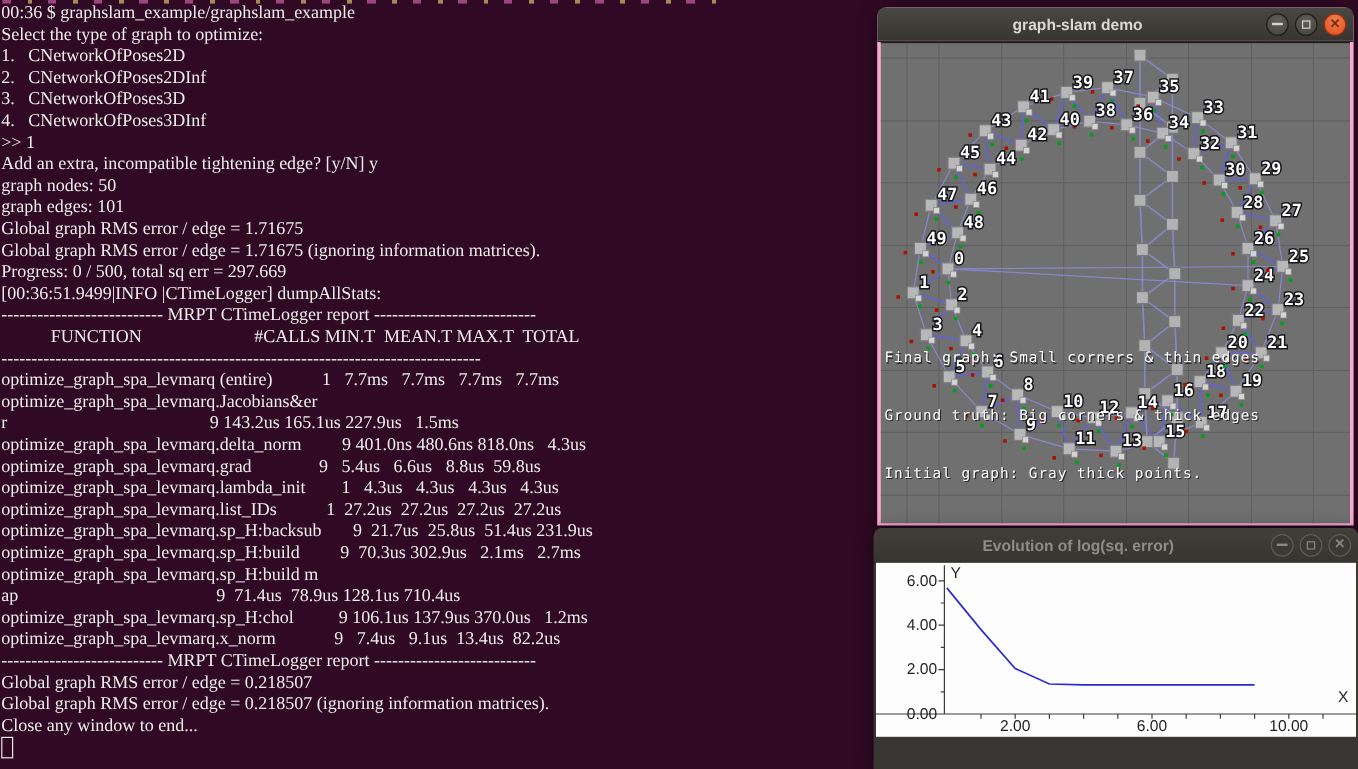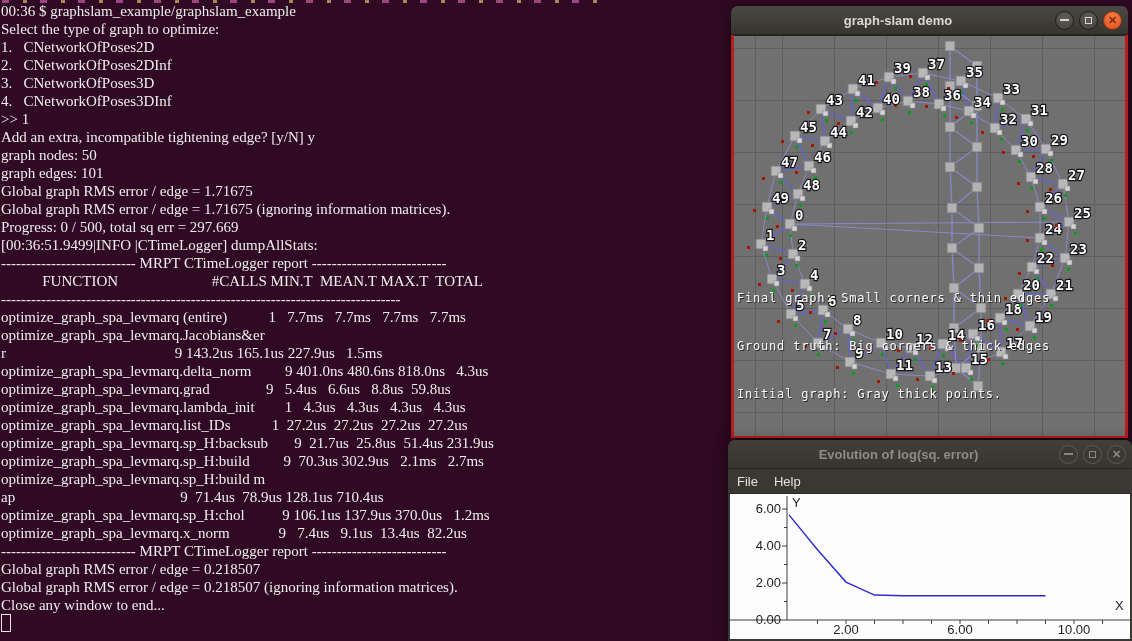--- a/index.html
+++ b/index.html
@@ -27,21 +27,21 @@
   .wbtns{display:flex;gap:5px;align-items:center;}
   .wbtn{width:19px;height:19px;border-radius:50%;display:flex;align-items:center;justify-content:center;box-sizing:border-box;}
   .active .wbtn{background:radial-gradient(circle at 50% 32%,#5f5d56,#444239);border:1px solid #221f1a;color:#d8d4cd;}
   .active .wbtn.close{background:radial-gradient(circle at 50% 30%,#f37b4b,#e1511f);border:1px solid #8e3312;color:#7e2d0e;}
   .inactive .wbtn{background:#3b3935;border:1px solid #5d5a53;color:#8a8780;}
   .glyph-bar{width:9px;border-top:2px solid currentColor;display:block;}
   .glyph-box{width:7px;height:7px;border:1.5px solid currentColor;display:block;box-sizing:border-box;}
   .glyph-x{font-size:11px;font-weight:bold;line-height:1;}
 
   
-  #win-graph{left:731px;top:6px;width:397px;height:432px;background:#b91c1c;}
+  #win-graph{left:731px;top:6px;width:397px;height:432px;background:#f9a8d4;}
   #graph-content{position:relative;margin:0 3px;width:391px;height:400px;overflow:hidden;
     border-top:1px solid #23221f;background-color:#707070;
     background-image:repeating-linear-gradient(90deg,#5e5e5e 0 1px,transparent 1px 52px),
                      repeating-linear-gradient(180deg,#5e5e5e 0 1px,transparent 1px 52px);
     background-position:48px 0,0 12px;}
   #graph-svg{position:absolute;left:0;top:0;}
   .nlabel{font-family:"DejaVu Sans Mono",monospace;font-size:14px;font-weight:bold;fill:#ffffff;
     stroke:#15151a;stroke-width:2.4px;paint-order:stroke;}
   #graph-legend{position:absolute;left:3px;bottom:2px;
     font-family:"DejaVu Sans Mono",monospace;font-size:12px;letter-spacing:.8px;line-height:16px;
@@ -372,24 +372,20 @@
             <span class="glyph-bar"></span>
           </span>
         <span class="wbtn">
             <span class="glyph-box"></span>
           </span>
         <span class="wbtn">
             <span class="glyph-x">✕</span>
           </span>
       </span>
     </div>
-    <div id="plot-menubar">
-      <span class="menu-item">File</span>
-      <span class="menu-item">Help</span>
-    </div>
     <div id="plot-area">
       <svg id="plot-svg" width="400" height="145" viewBox="0 0 400 145">
           <line x1="0" y1="126" x2="400" y2="126"></line>
           <line x1="57" y1="2" x2="57" y2="126"></line>
           <line x1="87.5" y1="126" x2="87.5" y2="130"></line>
           <line x1="116" y1="126" x2="116" y2="130"></line>
           <line x1="144.5" y1="126" x2="144.5" y2="130"></line>
           <line x1="173" y1="126" x2="173" y2="130"></line>
           <line x1="201.5" y1="126" x2="201.5" y2="130"></line>
           <line x1="230" y1="126" x2="230" y2="130"></line>

